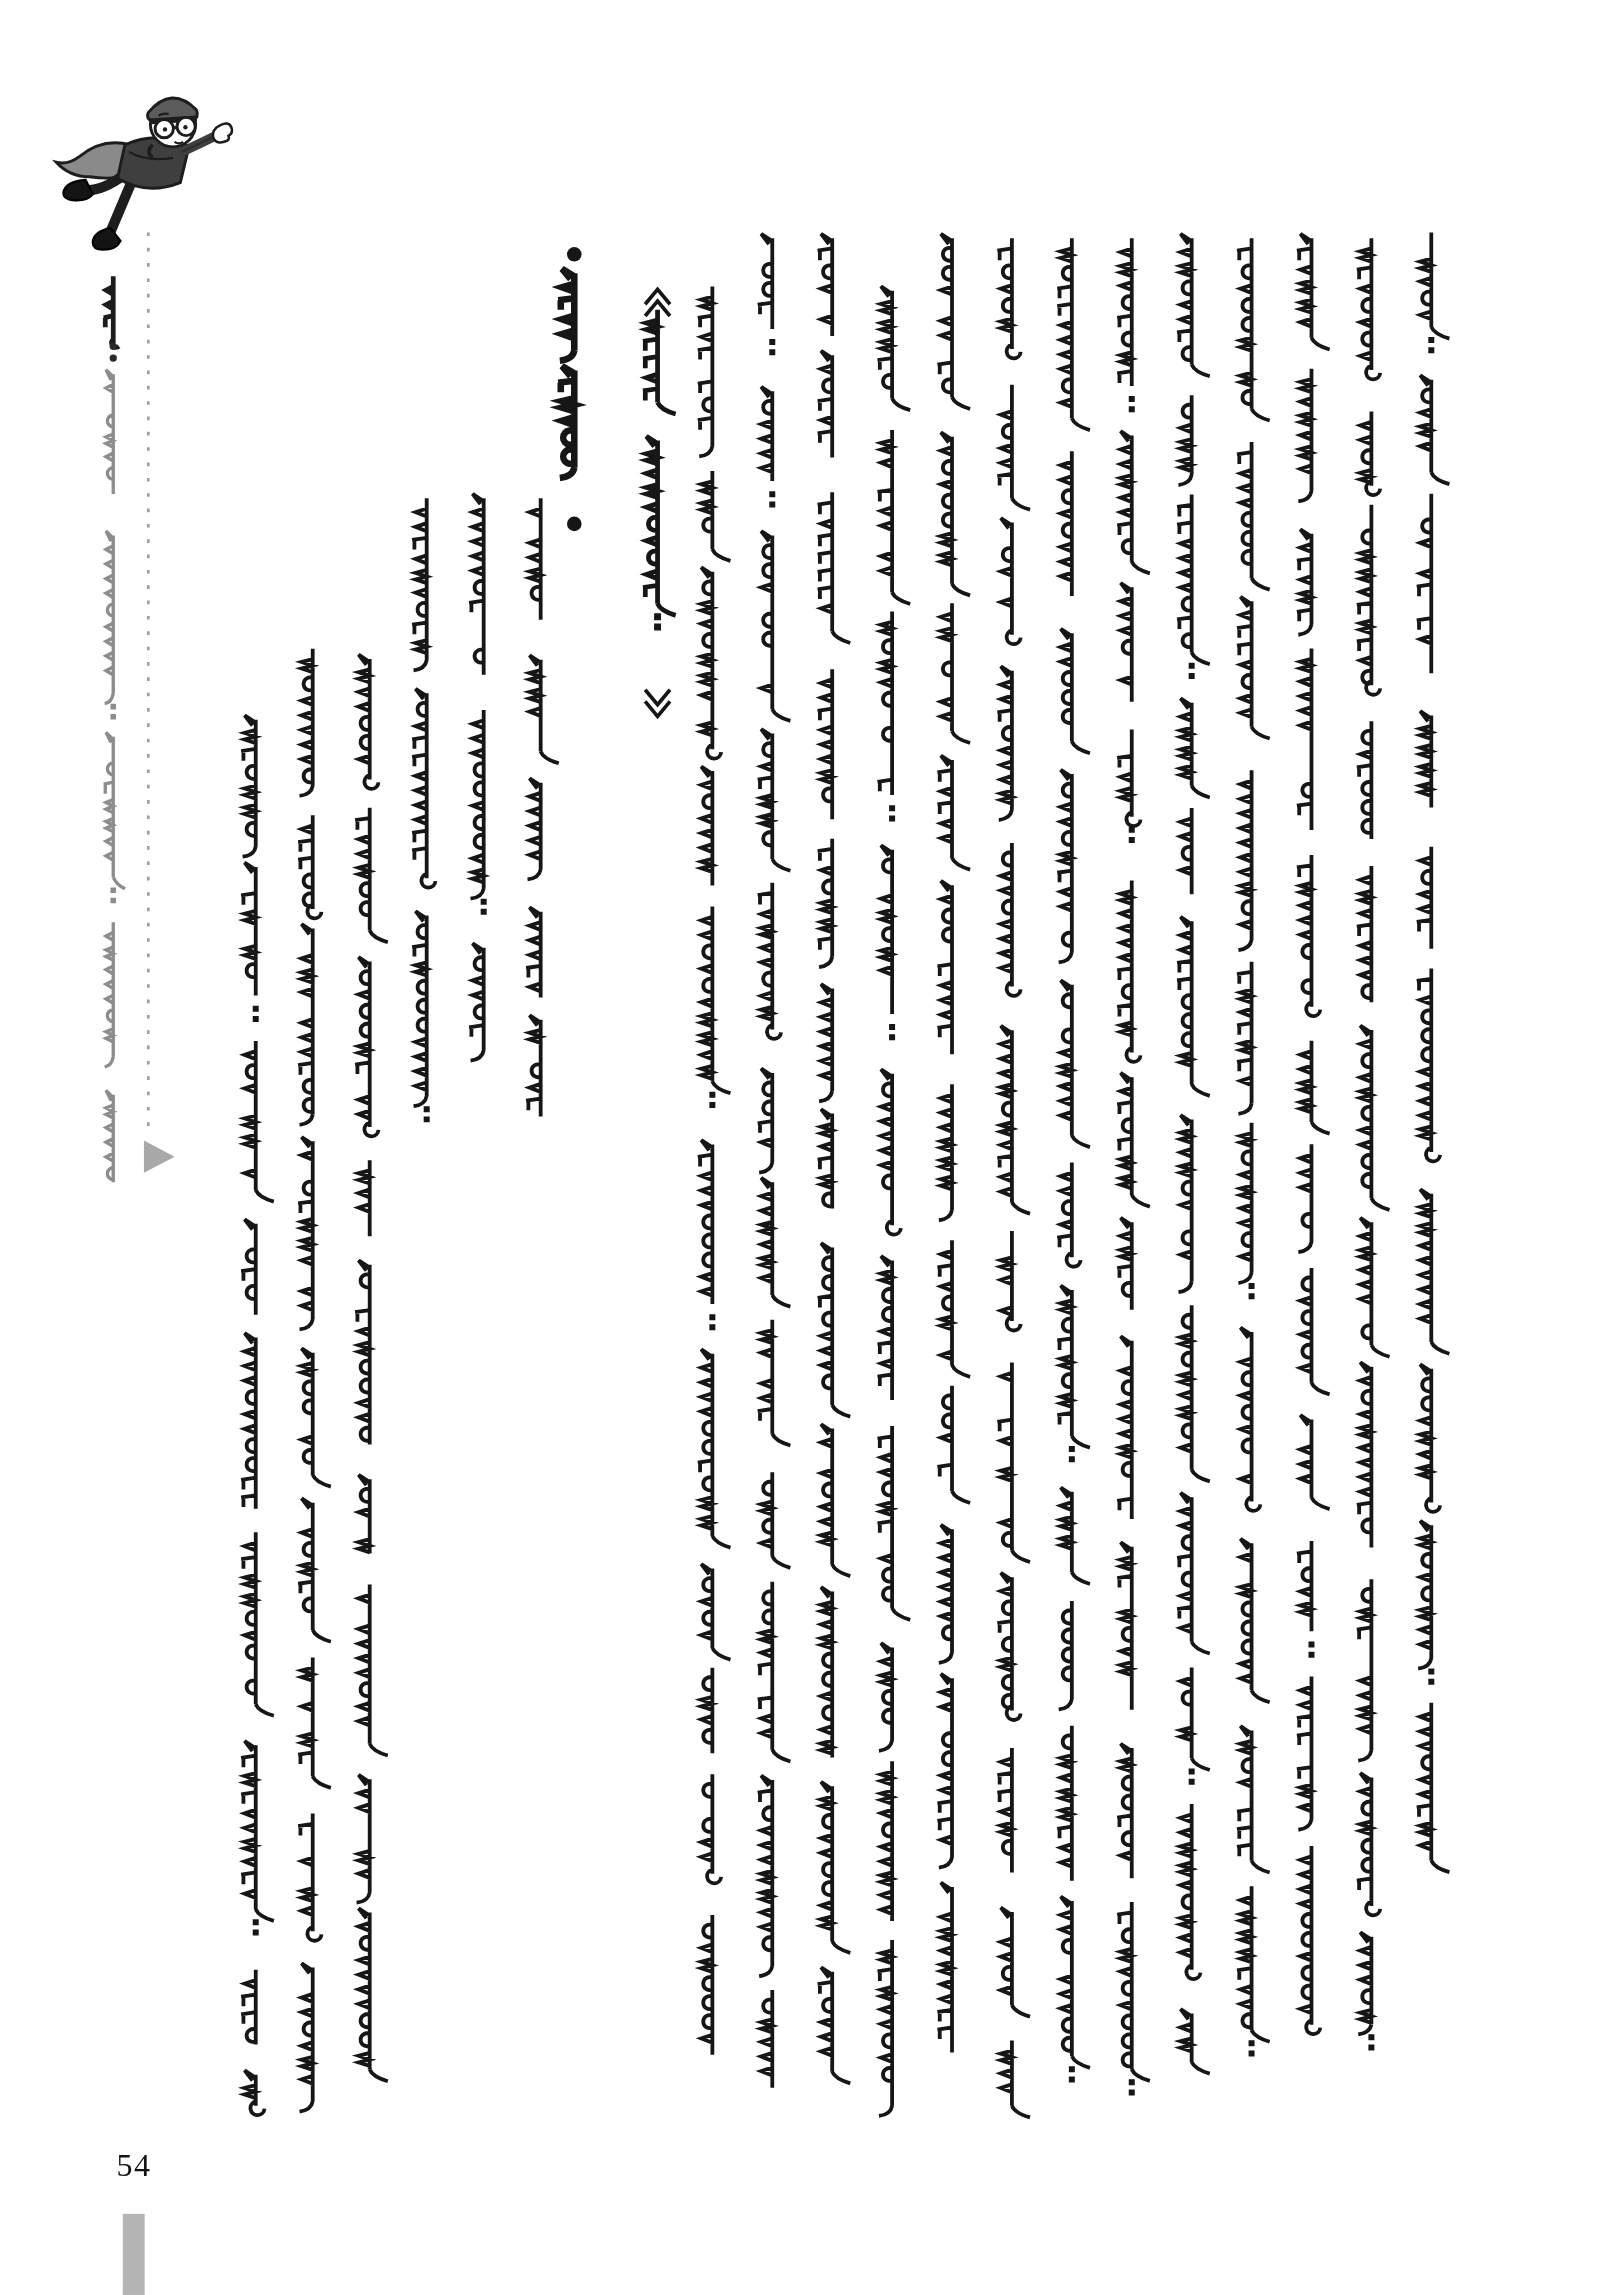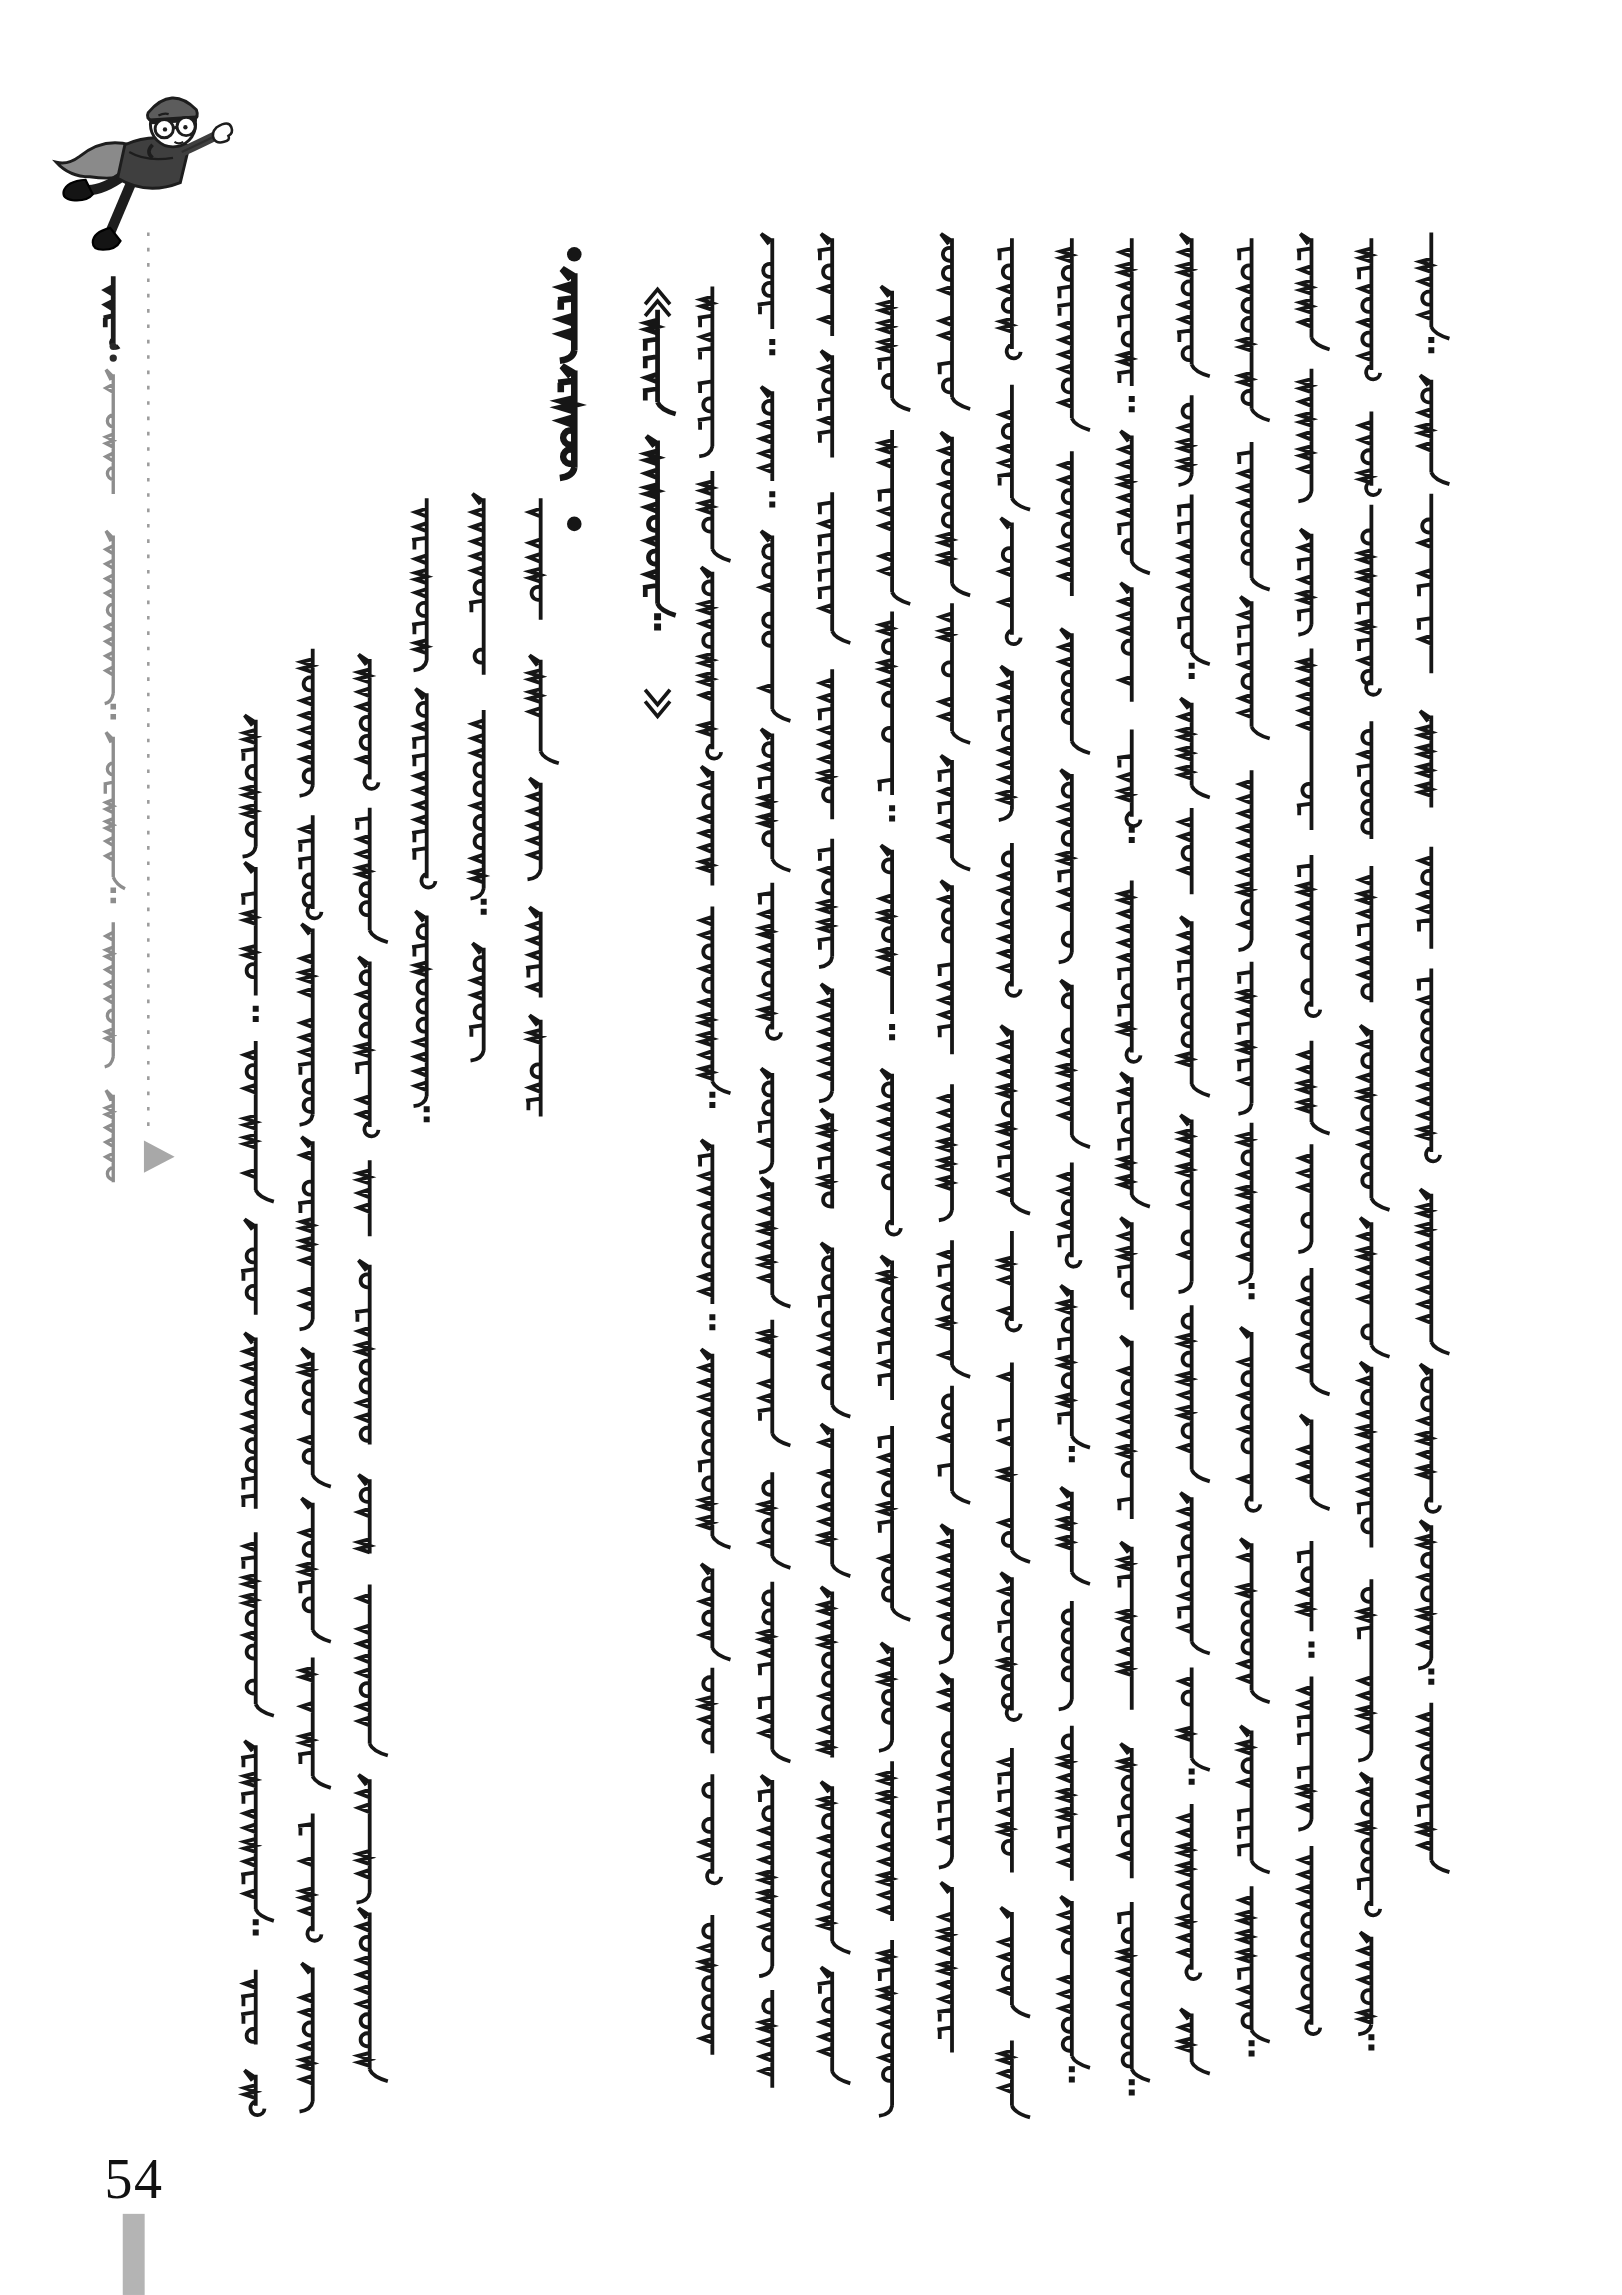--- a/index.html
+++ b/index.html
@@ -9,21 +9,21 @@
     width:1622px;height:2295px;
     background:#ffffff;
     overflow:hidden;
     font-family:"Liberation Serif", serif;
   }
   #script-layer{position:absolute;left:0;top:0;}
   #mascot{position:absolute;left:37px;top:82px;width:202px;height:194px;}
   #page-number{
     position:absolute;left:94px;top:2147px;width:80px;
     text-align:center;
-    font-size:56px;color:#111;
+    font-size:32px;color:#111;
     font-family:"Liberation Serif", serif;
     letter-spacing:1.5px;
   }
 </style>
 </head>
 <body>
 
 <div id="page">
 
   <svg id="mascot" viewBox="0 0 276 266">

